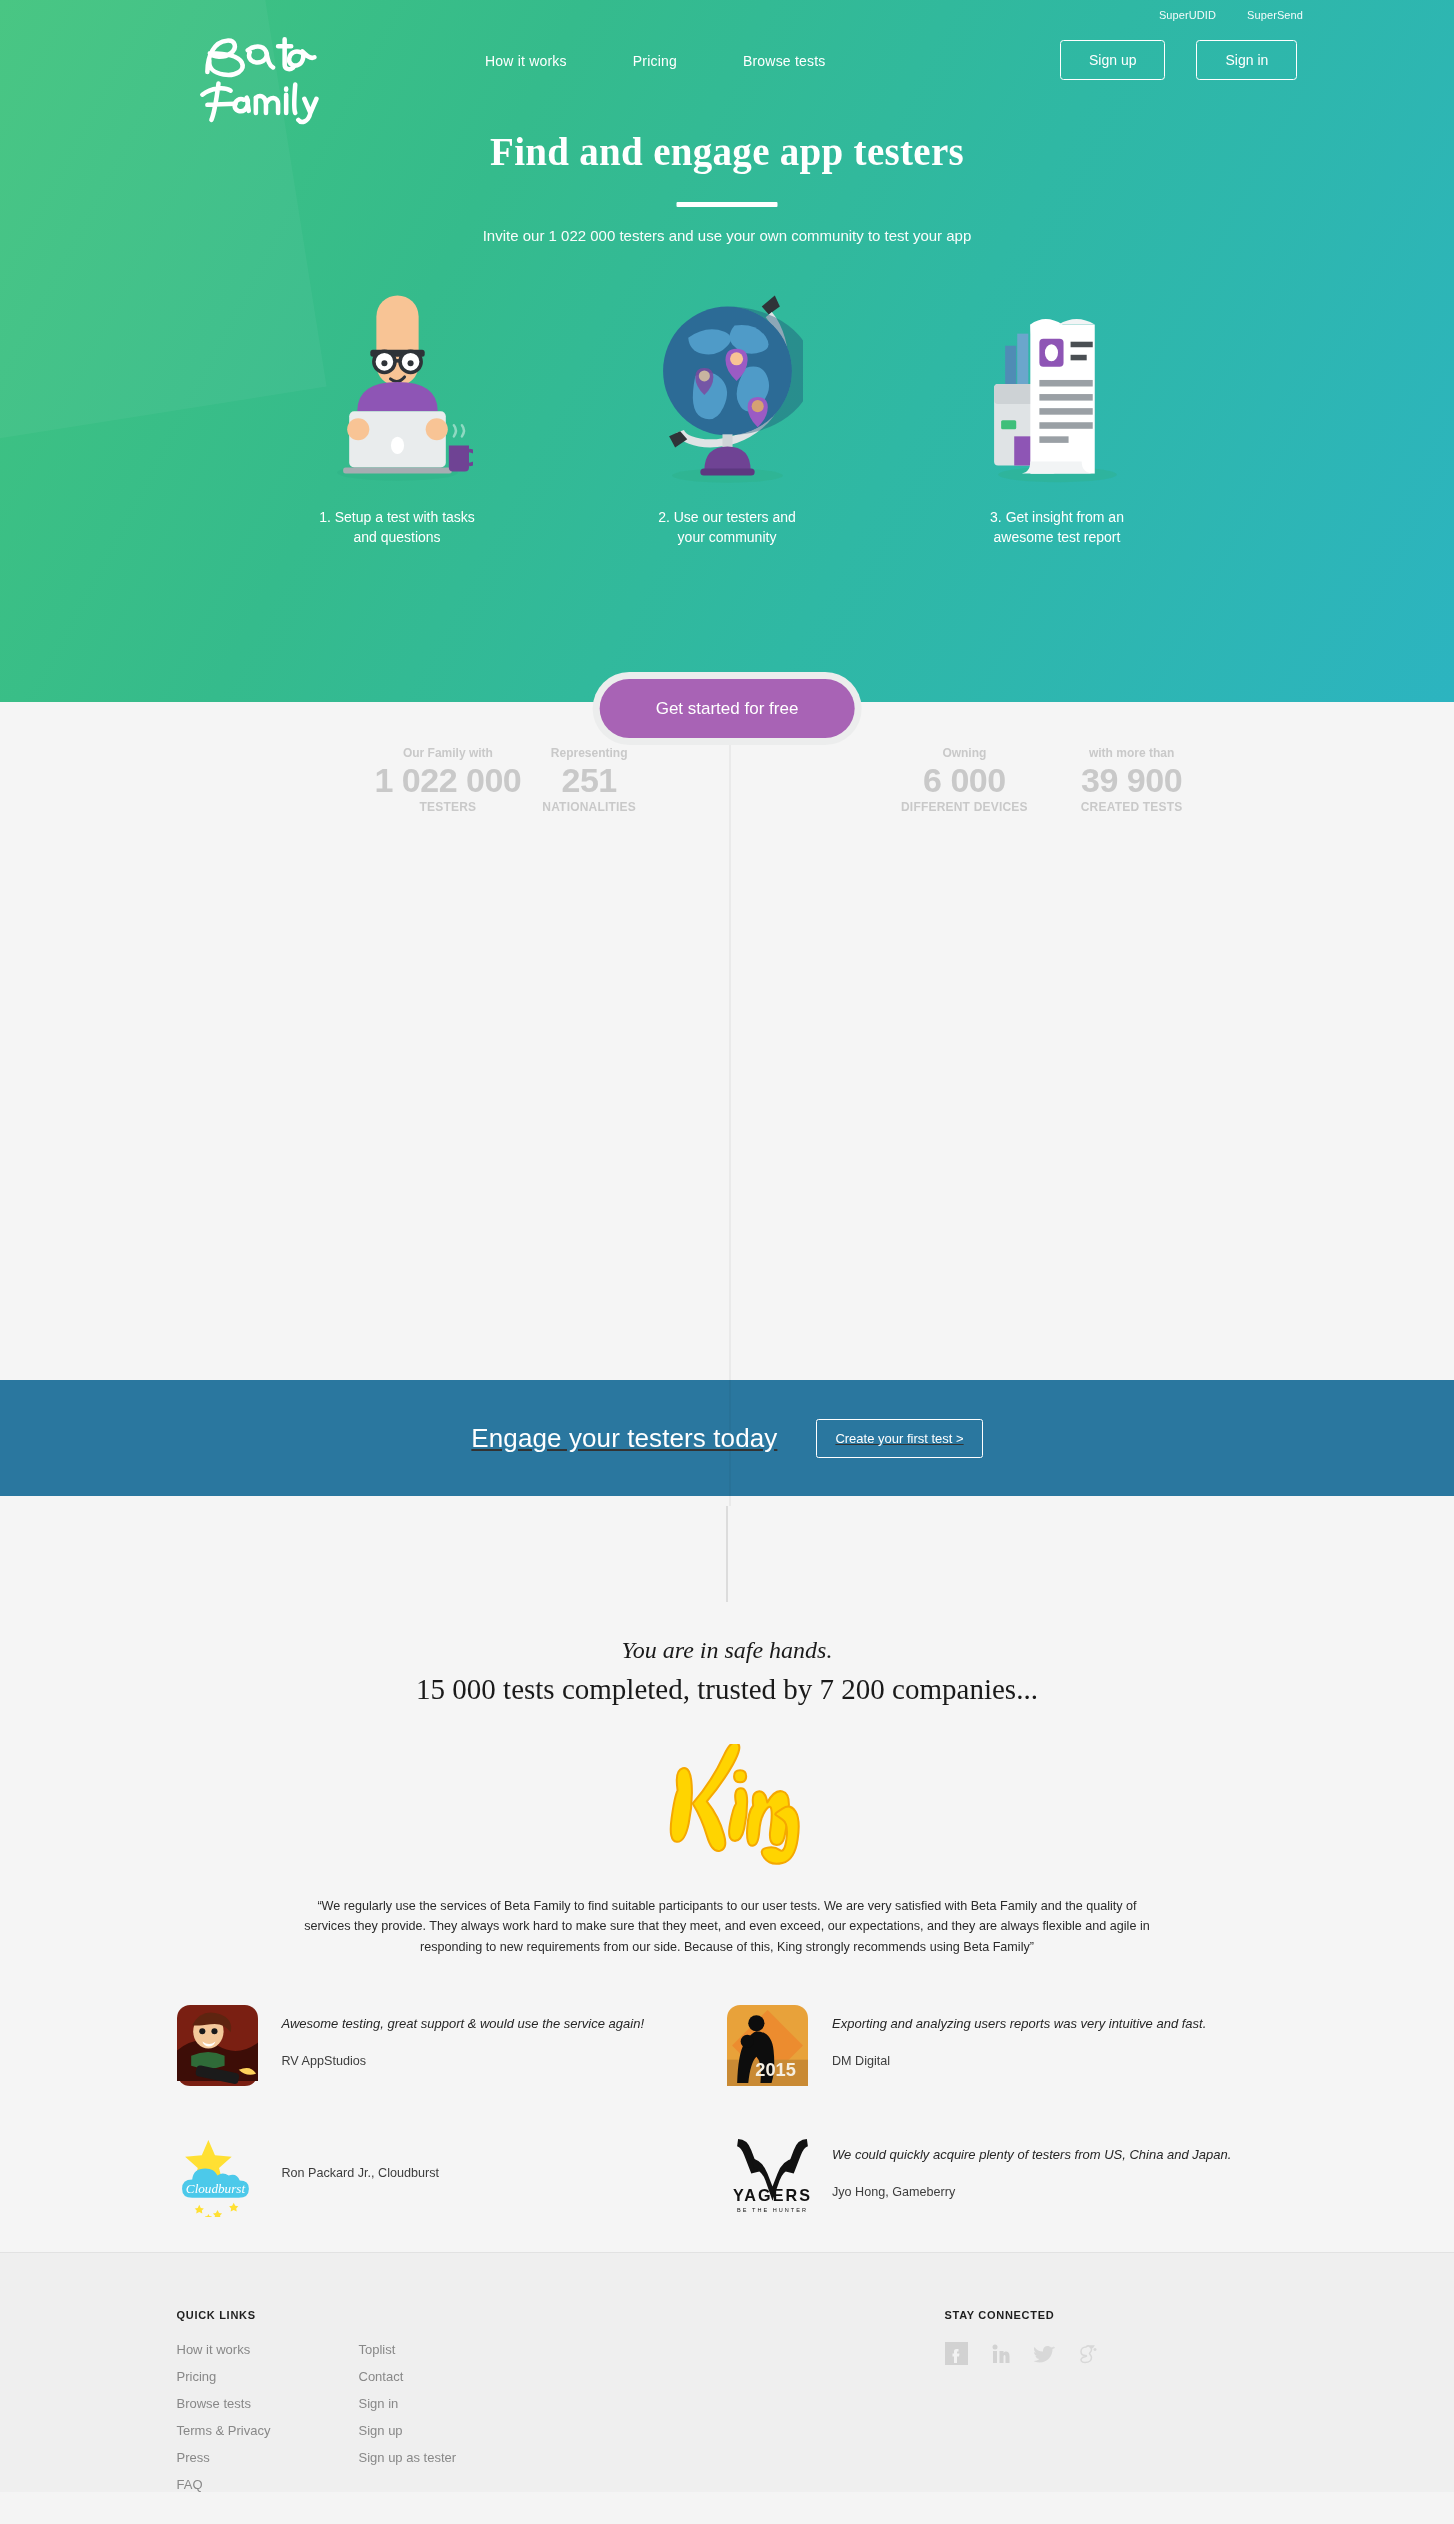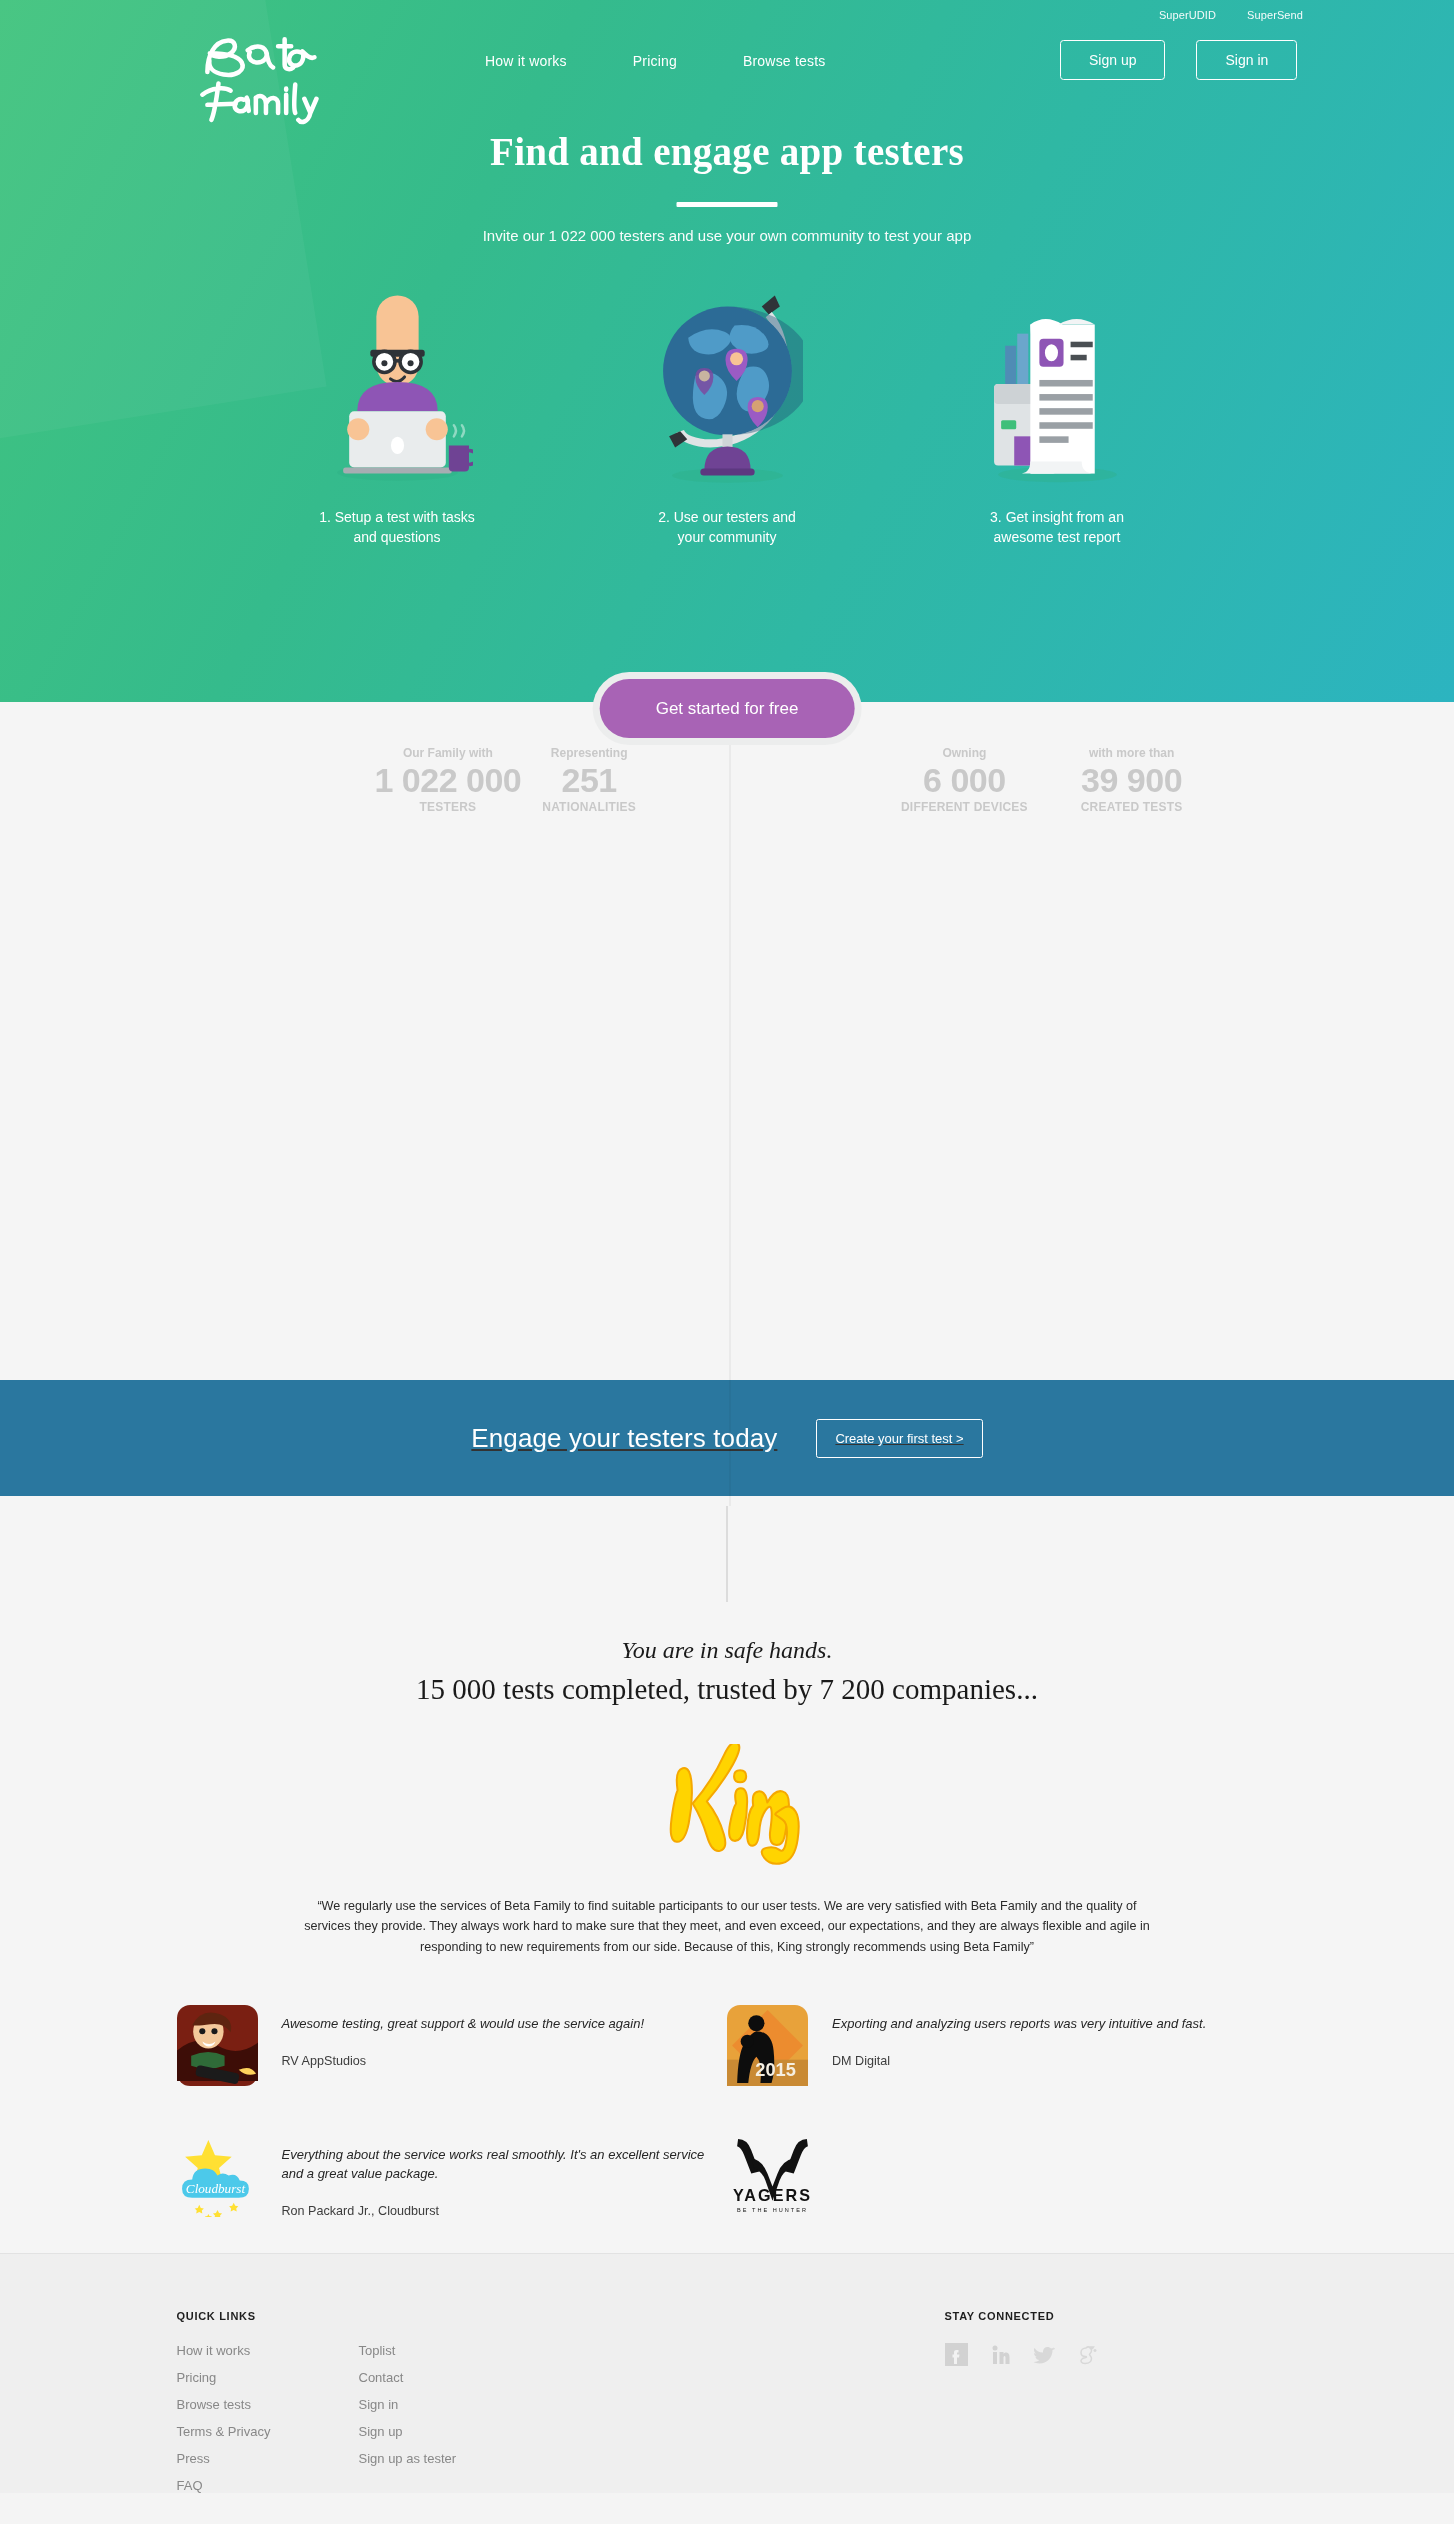--- a/index.html
+++ b/index.html
@@ -615,36 +615,39 @@
             <text x="76" y="112" font-size="26" fill="#ffffff" font-style="italic" font-family="Liberation Serif" text-anchor="middle">Cloudburst</text>
             <g fill="#ffe033">
                 <path d="M44 136 l3 6 6 1 -4 4 1 6 -6 -3 -6 3 1 -6 -4 -4 6 -1z"></path>
                 <path d="M80 146 l3 6 6 1 -4 4 1 6 -6 -3 -6 3 1 -6 -4 -4 6 -1z"></path>
                 <path d="M112 132 l3 6 6 1 -4 4 1 6 -6 -3 -6 3 1 -6 -4 -4 6 -1z"></path>
                 <path d="M62 154 l2 4 5 1 -3 3 1 5 -5 -2 -5 2 1 -5 -3 -3 5 -1z"></path>
               </g>
           </svg>
         </div>
         <div class="ttext">
-          <div class="tquote">Everything about the service works real smoothly. It's an excellent service and a great value package.</div>
           <div class="tauthor">Ron Packard Jr., Cloudburst</div>
         </div>
       </div>
 
       <div class="tcell">
         <div class="tlogo">
           <svg viewBox="0 0 180 160" width="91" height="81">
             <g fill="#111111">
               <path d="M22 6 q18 0 26 22 l16 42 -16 4 -14 -36 q-6 -16 -14 -18z"></path>
               <path d="M158 6 q-18 0 -26 22 l-16 42 16 4 14 -36 q6 -16 14 -18z"></path>
               <path d="M48 44 q22 4 32 30 l10 26 10 -26 q10 -26 32 -30 l-6 20 q-16 6 -22 24 l-14 40 -14 -40 q-6 -18 -22 -24z"></path>
               <text x="90" y="128" font-size="32" font-weight="bold" letter-spacing="4" text-anchor="middle" font-family="Liberation Sans">YAGERS</text>
               <text x="90" y="150" font-size="11" letter-spacing="4" text-anchor="middle" font-family="Liberation Sans">BE THE HUNTER</text>
             </g>
           </svg>
+        </div>
+        <div class="ttext">
+          <div class="tquote">We could quickly acquire plenty of testers from US, China and Japan.</div>
+          <div class="tauthor">Jyo Hong, Gameberry</div>
         </div>
       </div>
 
     </div>
   </section>
 
   <footer class="footer">
     <div class="fwrap">
       <div class="fcol-links">
         <div class="fhead">QUICK LINKS</div>

